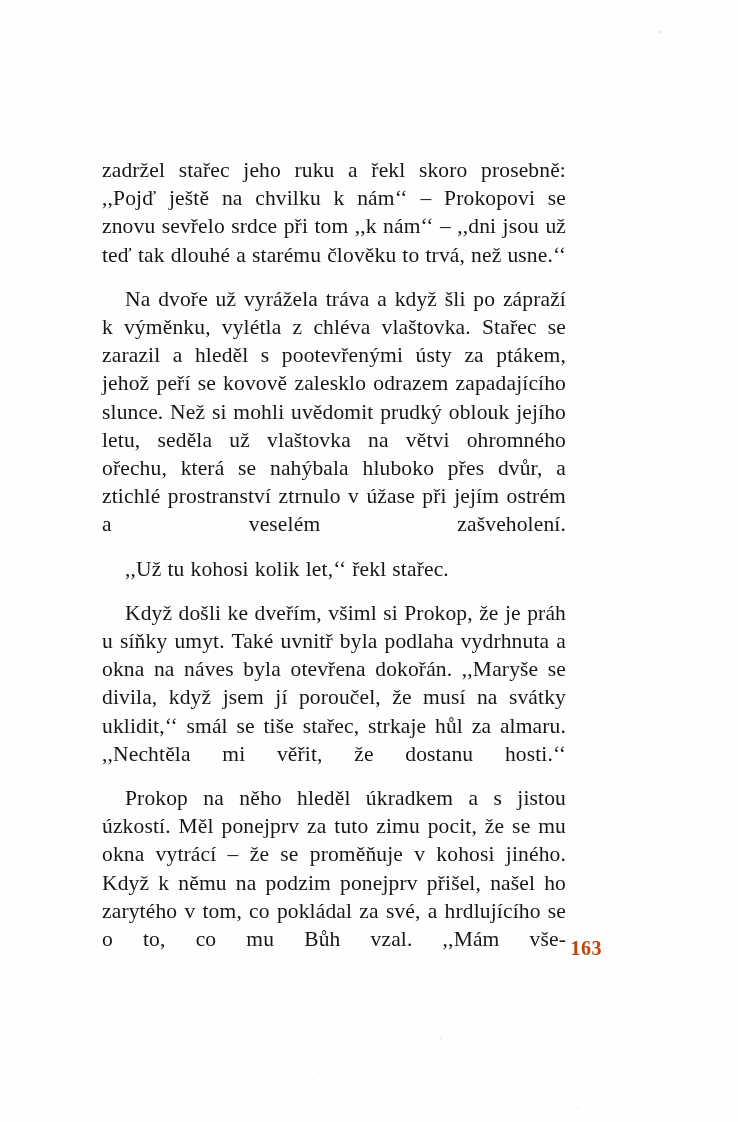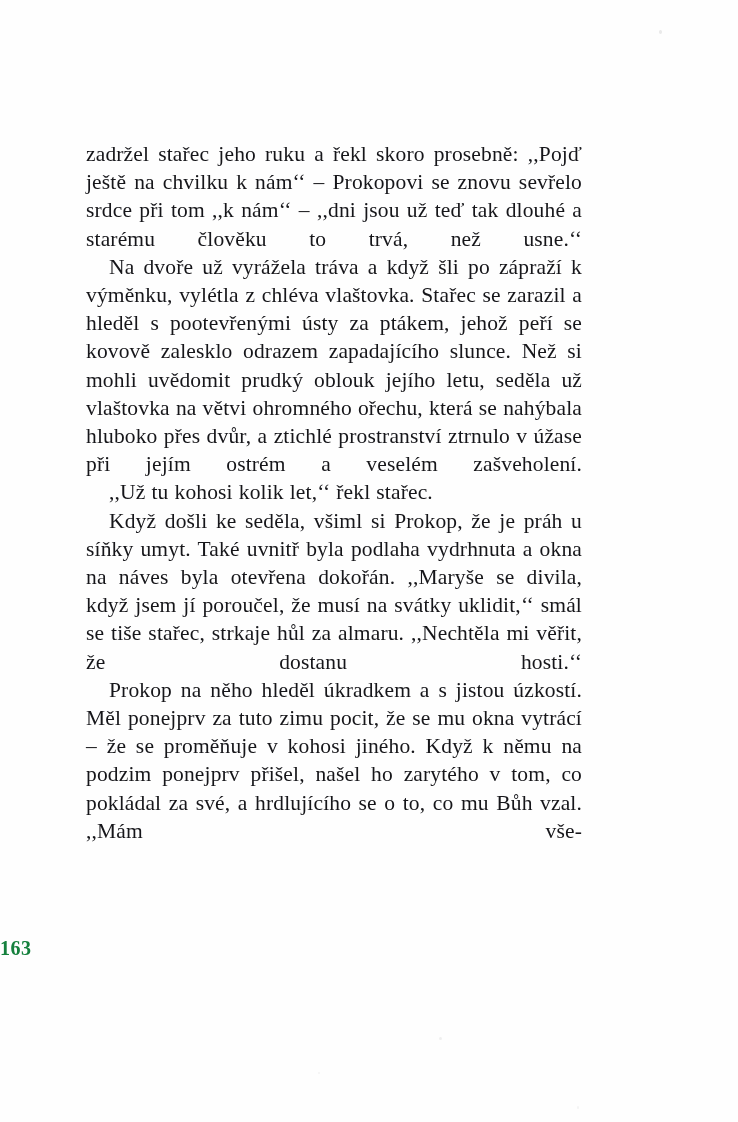--- a/index.html
+++ b/index.html
@@ -32,21 +32,21 @@
   .speck-d { left: 318px; top: 1072px; width: 2px; height: 2px; opacity: .25; }
 
   .textblock {
     position: absolute;
     left: 86px;
     top: 140px;
     width: 496px;
   }
 
   p.para {
-    margin: 0;
+    margin: 16px;
     padding: 0;
     text-indent: 23px;
     text-align: justify;
     text-align-last: left;
     font-size: 21.5px;
     line-height: 28.2px;
     color: #16161a;
     letter-spacing: 0.15px;
     word-spacing: 0.5px;
     -webkit-font-smoothing: antialiased;
@@ -54,24 +54,25 @@
   p.para.no-indent { text-indent: 0; }
 
   
   p.para.full-justify { text-align-last: justify; }
 
   .pagenum {
     position: absolute;
     left: 0;
     top: 936px;
     width: 602px;
+    text-align: right;
     font-size: 20px;
     line-height: 24px;
     font-weight: 700;
-    color: #15803d;
+    color: #c2410c;
     font-family: "Liberation Serif", "DejaVu Serif", serif;
     letter-spacing: .5px;
   }
 </style>
 </head>
 <body>
 
 <div class="page">
 
   <span class="speck speck-a"></span>
@@ -80,21 +81,21 @@
   <span class="speck speck-d"></span>
 
   <div class="textblock">
 
     <p class="para no-indent full-justify">zadržel stařec jeho ruku a řekl skoro prosebně: ,,Pojď ještě na chvilku k nám‘‘ – Prokopovi se znovu sevřelo srdce při tom ,,k nám‘‘ – ,,dni jsou už teď tak dlouhé a starému člověku to trvá, než usne.‘‘</p>
 
     <p class="para full-justify">Na dvoře už vyrážela tráva a když šli po zápraží k výměnku, vylétla z chléva vlaštovka. Stařec se zarazil a hleděl s pootevřenými ústy za ptákem, jehož peří se kovově zalesklo odrazem zapadajícího slunce. Než si mohli uvědomit prudký oblouk jejího letu, seděla už vlaštovka na větvi ohromného ořechu, která se nahýbala hluboko přes dvůr, a ztichlé prostranství ztrnulo v úžase při jejím ostrém a veselém zašveholení.</p>
 
     <p class="para">,,Už tu kohosi kolik let,‘‘ řekl stařec.</p>
 
-    <p class="para full-justify">Když došli ke seděla, všiml si Prokop, že je práh u síňky umyt. Také uvnitř byla podlaha vydrhnuta a okna na náves byla otevřena dokořán. ,,Maryše se divila, když jsem jí poroučel, že musí na svátky uklidit,‘‘ smál se tiše stařec, strkaje hůl za almaru. ,,Nechtěla mi věřit, že dostanu hosti.‘‘</p>
+    <p class="para full-justify">Když došli ke dveřím, všiml si Prokop, že je práh u síňky umyt. Také uvnitř byla podlaha vydrhnuta a okna na náves byla otevřena dokořán. ,,Maryše se divila, když jsem jí poroučel, že musí na svátky uklidit,‘‘ smál se tiše stařec, strkaje hůl za almaru. ,,Nechtěla mi věřit, že dostanu hosti.‘‘</p>
 
     <p class="para full-justify">Prokop na něho hleděl úkradkem a s jistou úzkostí. Měl ponejprv za tuto zimu pocit, že se mu okna vytrácí – že se proměňuje v kohosi jiného. Když k němu na podzim ponejprv přišel, našel ho zarytého v tom, co pokládal za své, a hrdlujícího se o to, co mu Bůh vzal. ,,Mám vše-</p>
 
   </div>
 
   <div class="pagenum">163</div>
 
 </div>
 
 </body></html>

